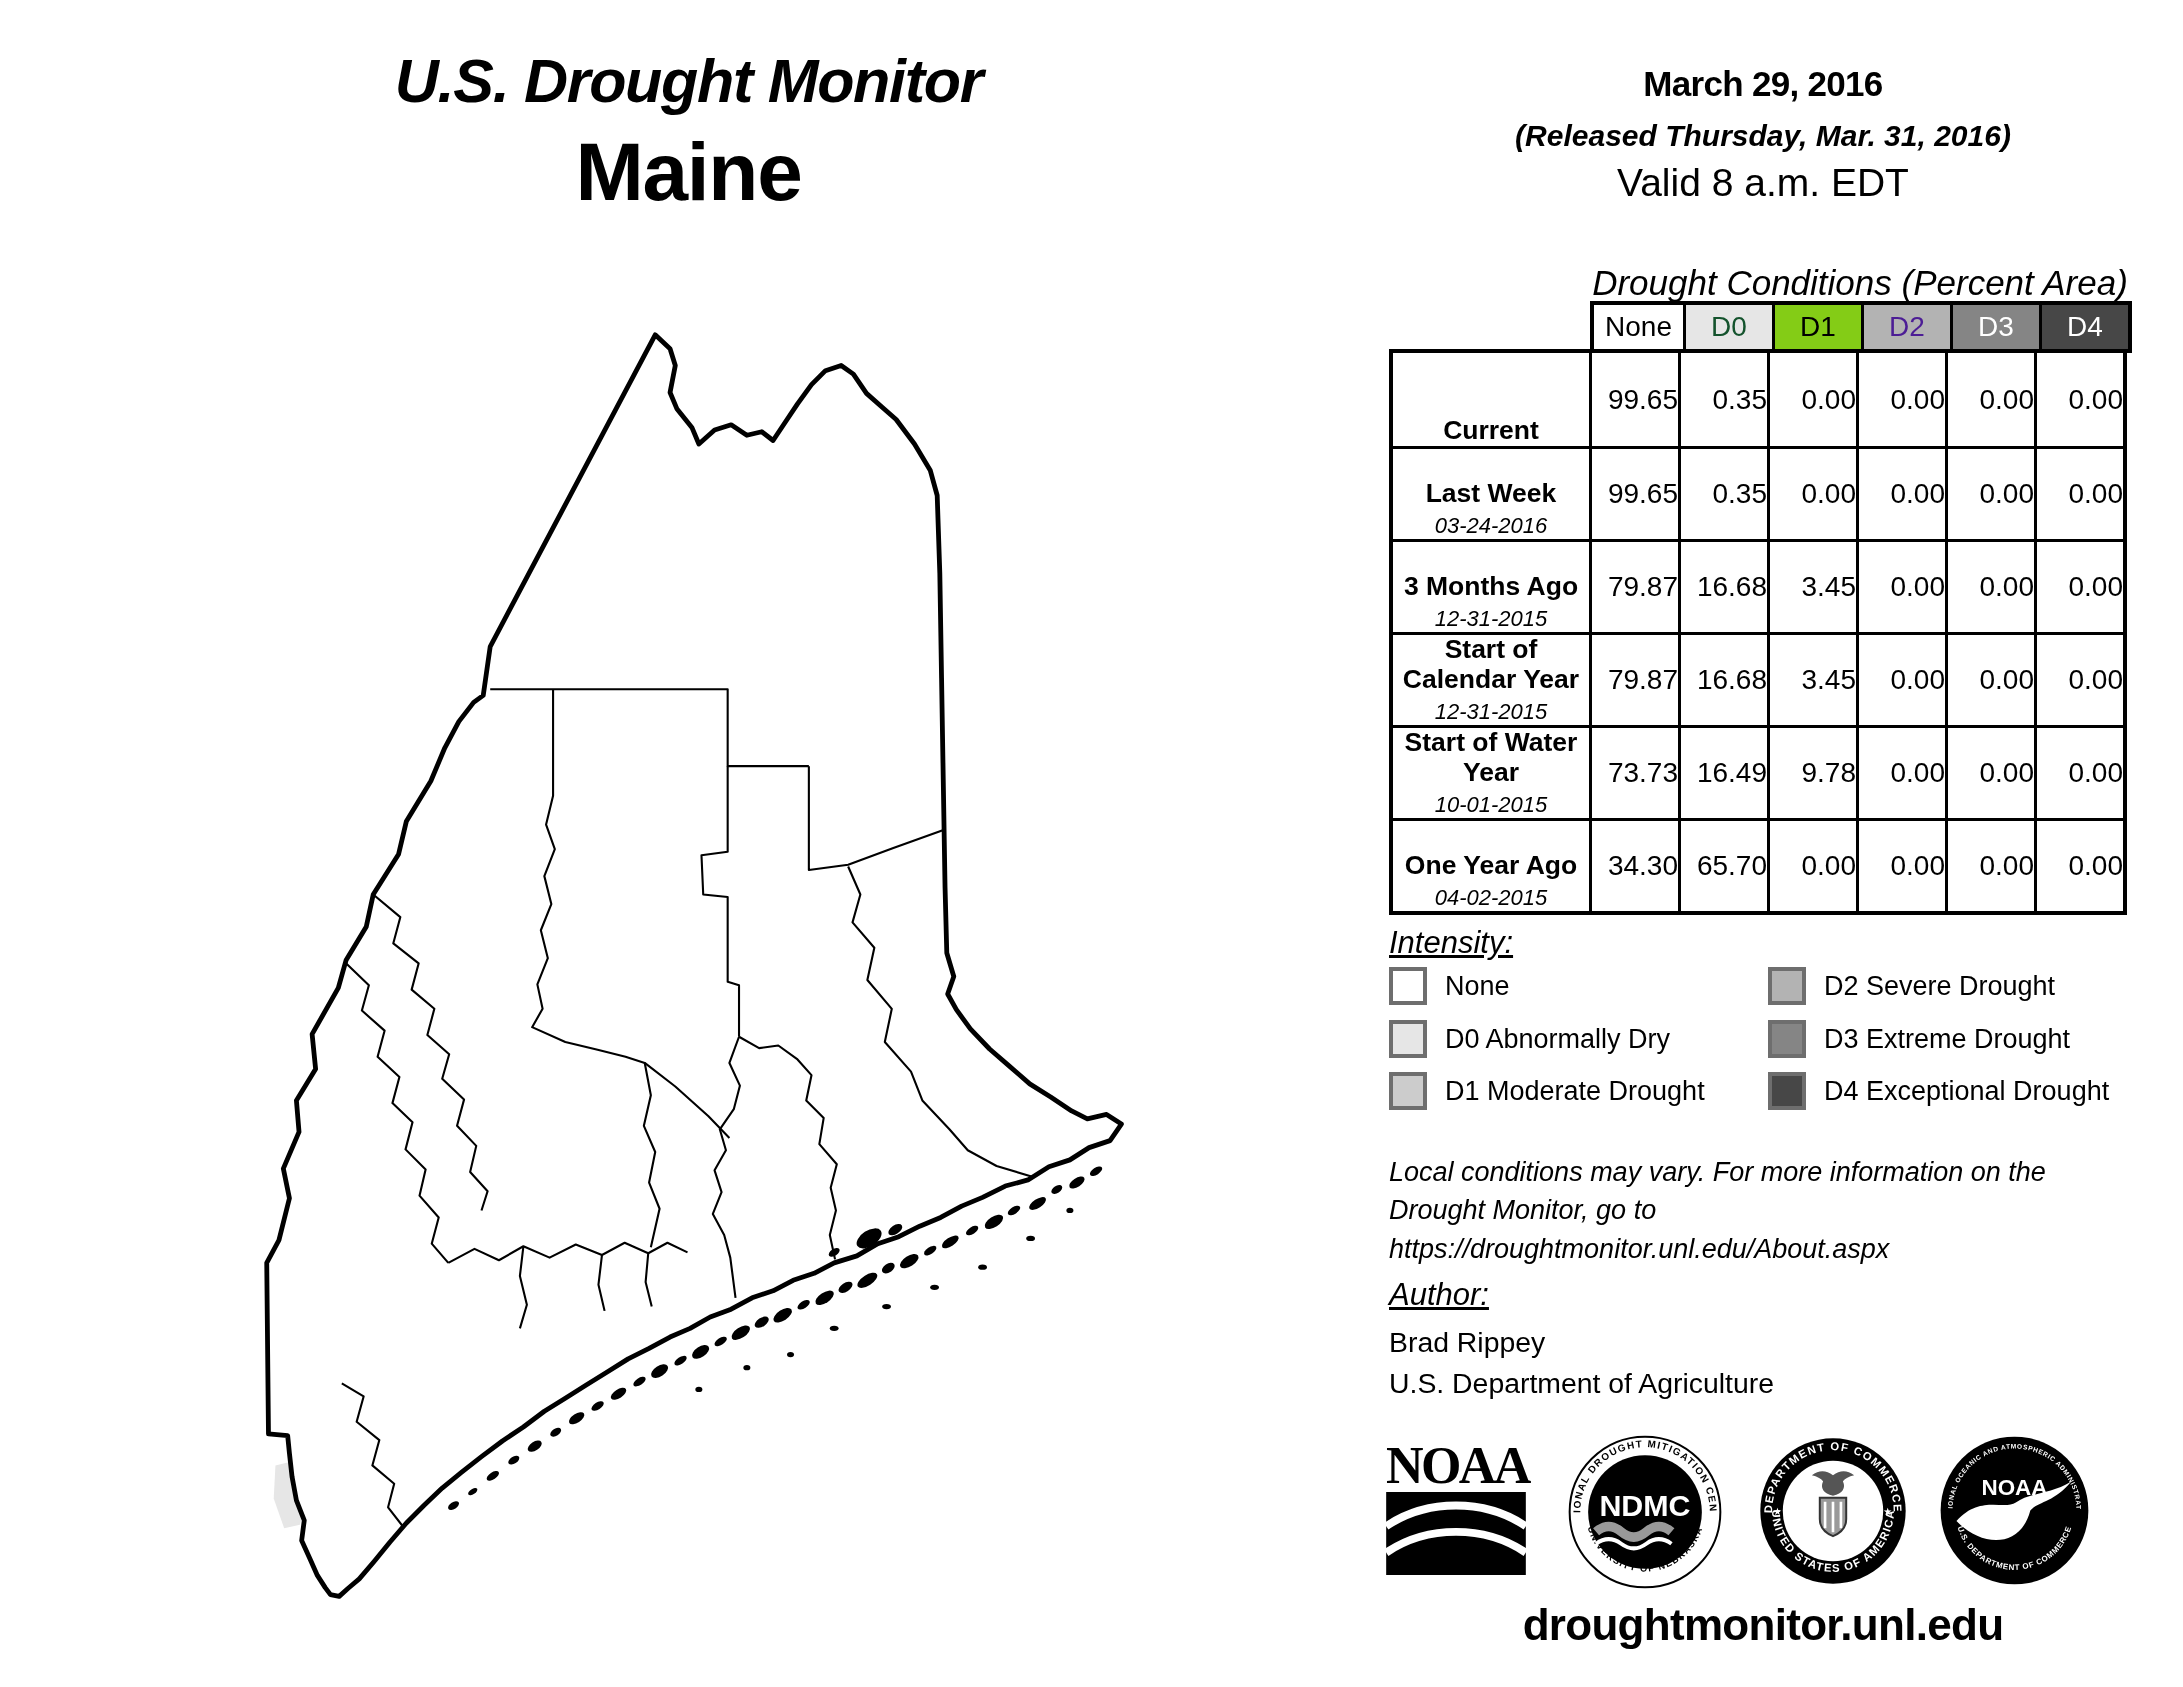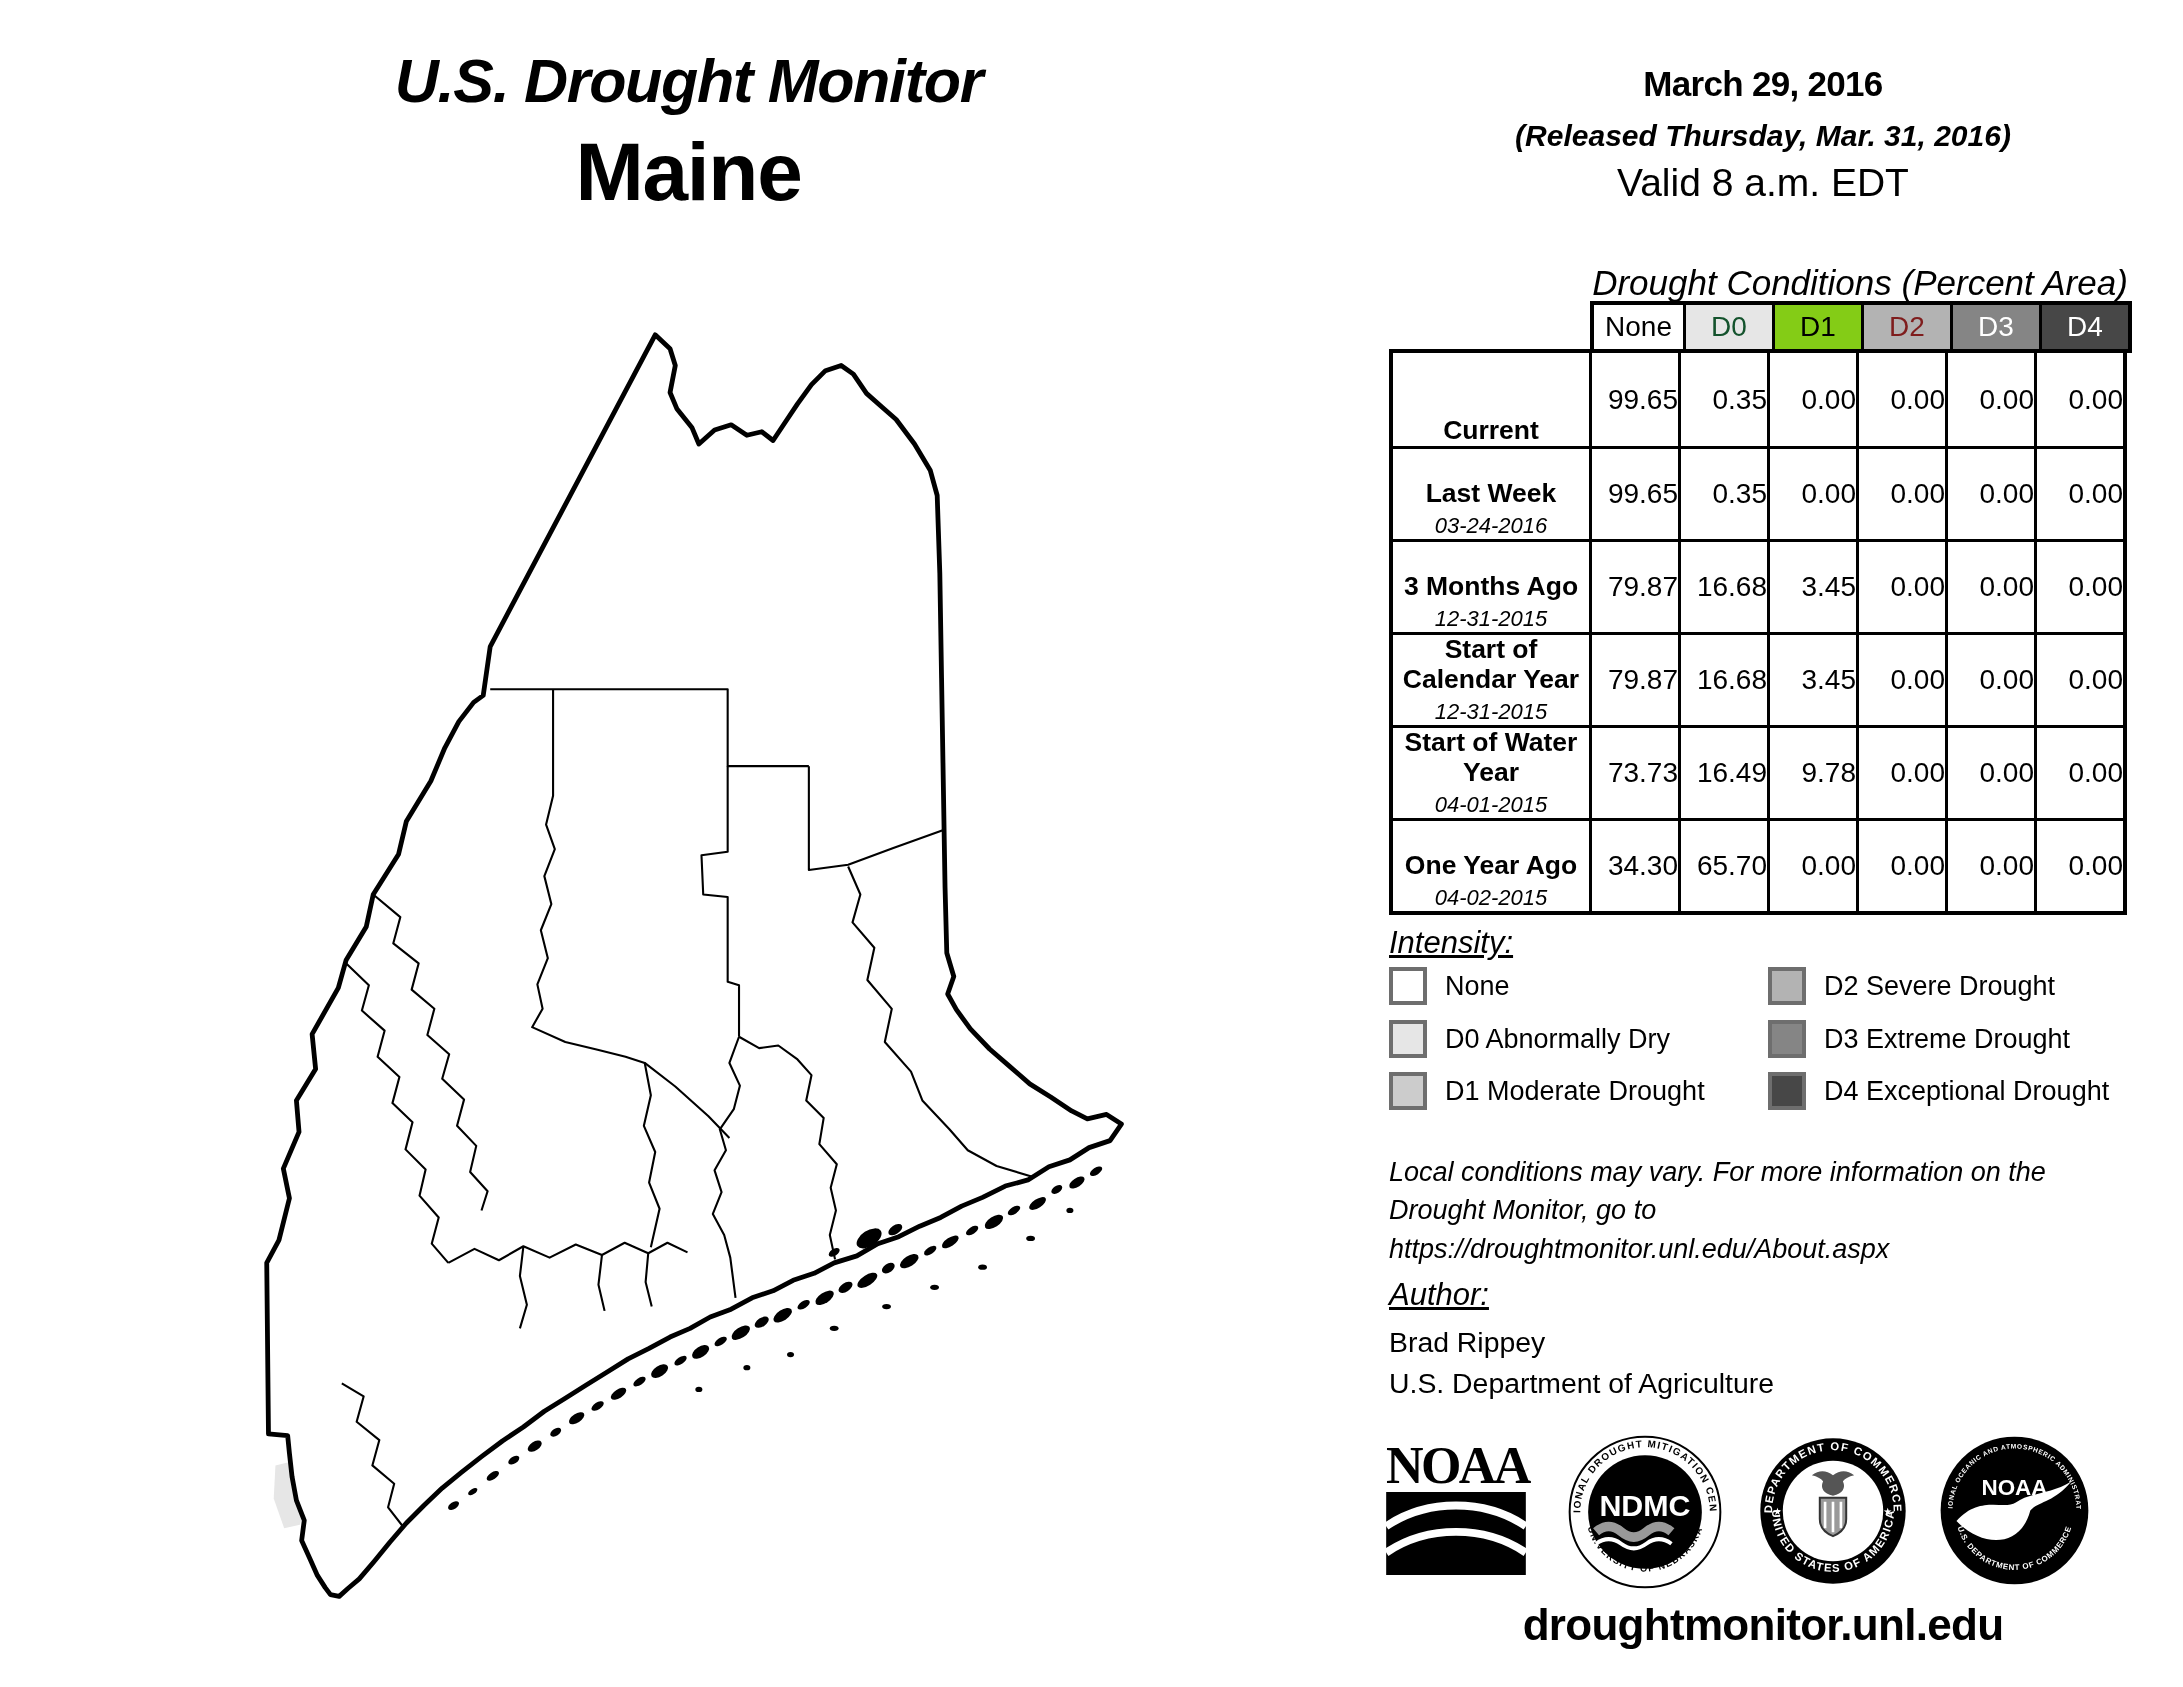--- a/index.html
+++ b/index.html
@@ -24,21 +24,21 @@
   
   .tbl-title{left:1590px;top:263px;width:540px;text-align:center;
              font-size:35px;font-style:italic}
   .dm-header{left:1590px;top:301px;display:flex;border:4px solid #000;box-sizing:border-box;height:52px}
   .hcell{box-sizing:border-box;width:89px;display:flex;align-items:center;justify-content:center;
          font-size:28px;border-left:3.3px solid #000}
   .hcell:first-child{border-left:none}
   .c0{background:#ffffff;color:#000}
   .c1{background:#e6e6e6;color:#14532d}
   .c2{background:#84cc16;color:#000}
-  .c3{background:#b3b3b3;color:#7f1d1d}
+  .c3{background:#b3b3b3;color:#4c1d95}
   .c4{background:#858585;color:#fff}
   .c5{background:#474747;color:#fff}
 
   .dm-body{left:1389px;top:349px;display:grid;
            grid-template-columns:196px repeat(6,89px);grid-auto-rows:93px;
            border:4px solid #000;box-sizing:content-box}
   .dm-body>div{box-sizing:border-box;border-left:3.3px solid #000;border-top:3.3px solid #000;
                display:flex;align-items:center;justify-content:flex-end;font-size:28px;background:#fff}
   .dm-body>div:nth-child(-n+7){border-top:none}
   .dm-body>div:nth-child(7n+1){border-left:none}
@@ -220,21 +220,21 @@
   </div>
   <div>79.87</div>
   <div>16.68</div>
   <div>3.45</div>
   <div>0.00</div>
   <div>0.00</div>
   <div>0.00</div>
 
   <div class="lblcell">
     <div class="rl">Start of Water Year</div>
-    <div class="rd">04-01-2015</div>
+    <div class="rd">10-01-2015</div>
   </div>
   <div>73.73</div>
   <div>16.49</div>
   <div>9.78</div>
   <div>0.00</div>
   <div>0.00</div>
   <div>0.00</div>
 
   <div class="lblcell">
     <div class="rl">One Year Ago</div>

